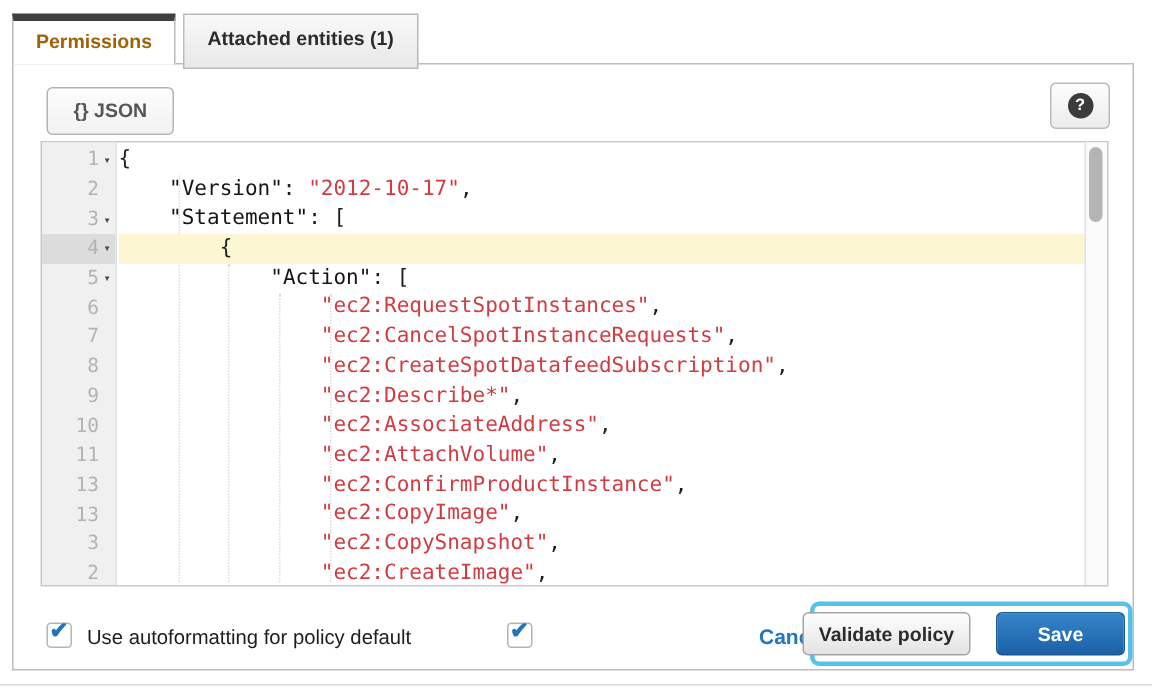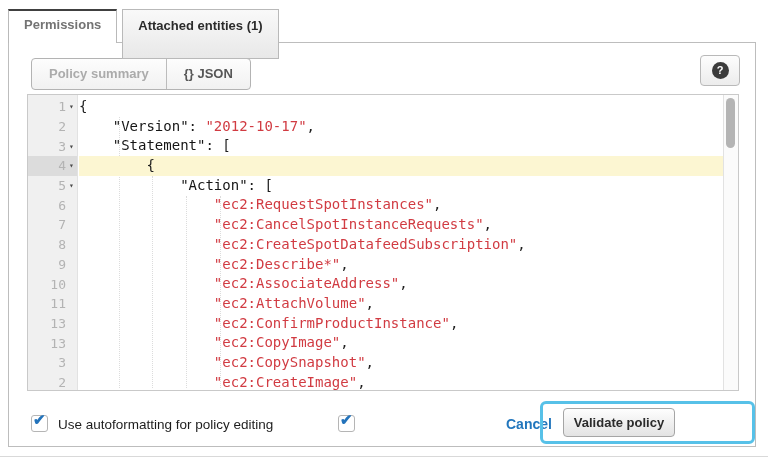--- a/index.html
+++ b/index.html
@@ -1,22 +1,22 @@
 <!DOCTYPE html>
 <html><head>
 <meta charset="utf-8">
 <style>
   html,body{margin:0;padding:0;}
   body{width:768px;height:460px;background:#fff;font-family:"Liberation Sans",sans-serif;position:relative;overflow:hidden;}
 
   
   .tab-bar{position:absolute;left:8px;top:9px;display:flex;gap:5px;z-index:3;}
-  .tab{box-sizing:border-box;height:50px;padding:0 15px;line-height:31px;font-size:13px;font-weight:bold;
+  .tab{box-sizing:border-box;height:37px;padding:0 15px;line-height:31px;font-size:13px;font-weight:bold;
        color:#2b2b2b;background:linear-gradient(#f9f9f9,#e8e8e8);border:1px solid #b9b9b9;cursor:pointer;white-space:nowrap;}
-  .tab.active{height:34px;background:#fff;border-top:2px solid #404040;border-bottom:none;line-height:28px;color:#737373;}
+  .tab.active{height:34px;background:#fff;border-top:5px solid #404040;border-bottom:none;line-height:28px;color:#a16207;}
 
   
   .panel{position:absolute;left:8px;top:42px;width:748px;height:405px;border:1px solid #bdbdbd;background:#fff;box-sizing:border-box;z-index:1;}
   .page-divider{position:absolute;left:0;top:456px;width:768px;height:1px;background:#d9d9d9;}
 
   
   .seg-group{position:absolute;left:22px;top:15px;display:flex;border:1px solid #b3b3b3;border-radius:4px;overflow:hidden;background:linear-gradient(#fdfdfd,#f1f1f1);}
   .seg-btn{padding:0 17px;line-height:30px;font-size:13px;font-weight:bold;cursor:pointer;}
   .seg-btn.summary{color:#ababab;border-right:1px solid #bcbcbc;}
   .seg-btn.json{color:#565656;}
@@ -41,35 +41,34 @@
   .scrollbar{position:absolute;top:0;bottom:0;right:0;width:14px;border-left:1px solid #e2e2e2;background:#fbfbfb;}
   .thumb{position:absolute;top:3px;left:2px;width:9px;height:50px;border-radius:5px;background:#b4b4b4;cursor:pointer;}
 
   
   .cb{position:absolute;width:17px;height:17px;border:1px solid #b5b5b5;border-radius:3px;background:#fff;box-sizing:border-box;cursor:pointer;}
   .cb .check{position:absolute;left:1px;top:-5px;font-size:15px;color:#2373bb;font-weight:bold;}
   .cb-label{position:absolute;font-size:13.5px;color:#1d1d1d;cursor:default;}
   .cancel-link{position:absolute;left:497px;top:373px;font-size:14px;font-weight:bold;color:#2176bd;cursor:pointer;}
   .focus-ring{position:absolute;left:531px;top:358px;width:215px;height:43px;border:3px solid #57c1e8;border-radius:6px;box-sizing:border-box;}
   .btn{position:absolute;height:29px;border-radius:4px;font-size:13px;font-weight:bold;display:flex;align-items:center;justify-content:center;cursor:pointer;box-sizing:border-box;}
-  .btn-validate{left:554px;top:365px;width:112px;background:linear-gradient(#fefefe,#e3e3e3);border:1px solid #a5a5a5;color:#2b2b2b;}
+  .btn-validate{left:526px;top:365px;width:112px;background:linear-gradient(#fefefe,#e3e3e3);border:1px solid #a5a5a5;color:#2b2b2b;}
   .btn-save{left:655px;top:365px;width:86px;background:linear-gradient(#3585c8,#1d61a8);border:1px solid #1a5795;color:#fff;}
 </style>
 </head>
 <body>
 
 <div class="tab-bar">
     <div class="tab active">Permissions</div>
     <div class="tab">Attached entities (1)</div>
   </div>
 
 <div class="panel">
 
   <div class="seg-group">
-    <div class="seg-btn summary">Policy summary</div>
     <div class="seg-btn json">{} JSON</div>
   </div>
   <div class="help-btn">
     <span class="help-circle">?</span>
   </div>
 
   <div class="editor">
     <div class="gutter">
         <div class="gut-row">
           <span>1</span>
@@ -154,26 +153,27 @@
         <div class="code-line"><span class="tok-p">                </span><span class="tok-s">"ec2:CreateImage"</span><span class="tok-p">,</span></div>
       </div>
     <div class="scrollbar">
       <div class="thumb"></div>
     </div>
   </div>
 
   <div class="cb" style="left:22px;top:372px">
     <span class="check">✔</span>
   </div>
-  <div class="cb-label" style="left:49px;top:374px">Use autoformatting for policy editing</div>
+  <div class="cb-label" style="left:49px;top:374px">Use autoformatting for policy default</div>
 
   <div class="cb" style="left:329px;top:372px">
     <span class="check">✔</span>
   </div>
 
   <div class="cancel-link">Cancel</div>
 
   <div class="focus-ring"></div>
   <div class="btn btn-validate">Validate policy</div>
+  <div class="btn btn-save">Save</div>
 
 </div>
 
 <div class="page-divider"></div>
 
 </body></html>

